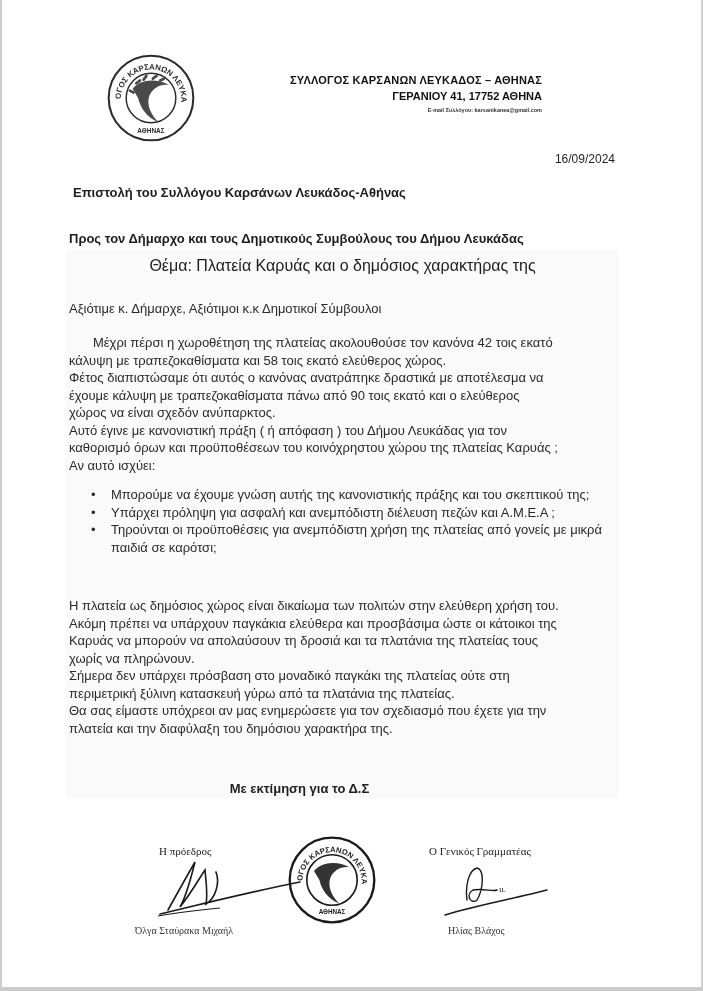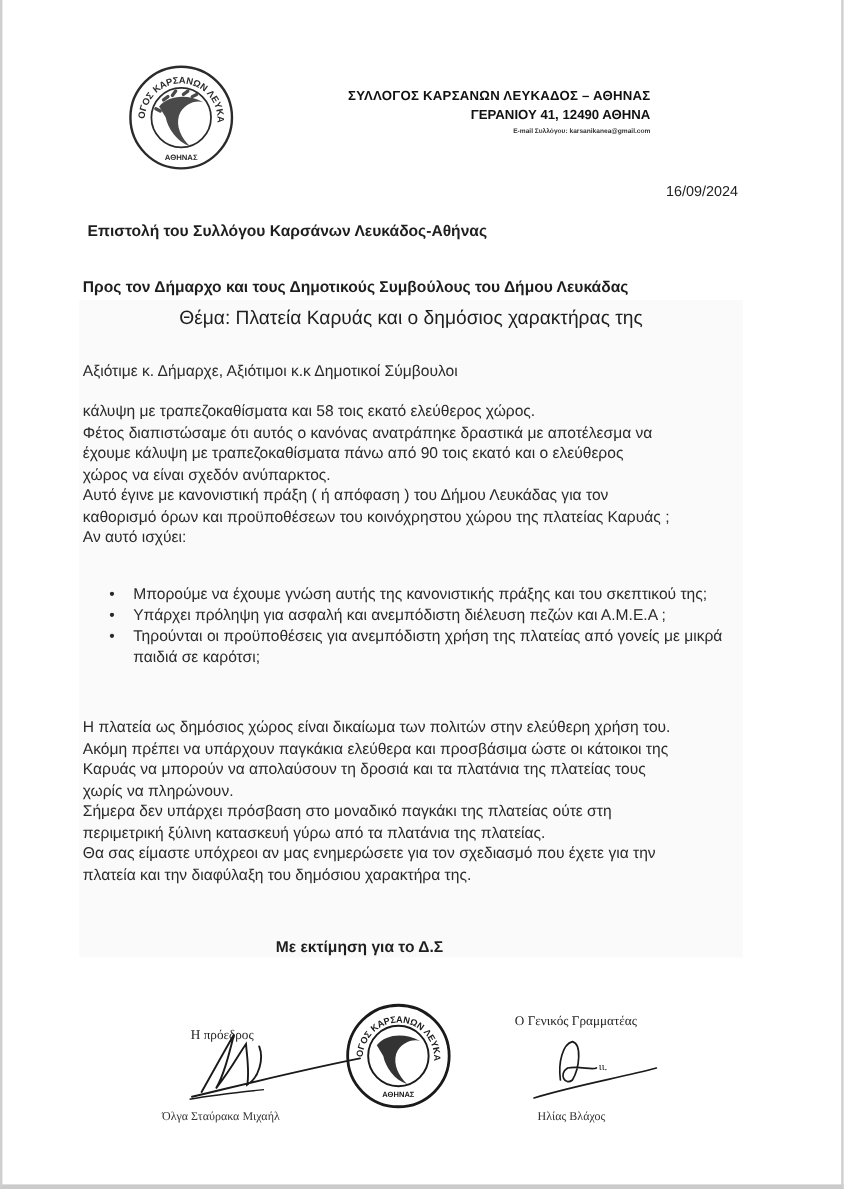--- a/index.html
+++ b/index.html
@@ -47,21 +47,21 @@
     .bullets { left: 86px; top: 486px; width: 545px; font-size: 13px; line-height: 17.5px; color: #2a2a2a; margin: 0; padding: 0; list-style: none; }
     .bullets li { position: relative; padding-left: 23px; }
     .bullets li::before { content: "\2022"; position: absolute; left: 3px; top: 0; }
     .para2 { top: 597px; }
 
     .closing { left: 64px; top: 781px; width: 553px; text-align: center; font-size: 13px; font-weight: bold; }
     .closing span { position: relative; left: -43px; }
 
     
     .sig-role { font-family: "Liberation Serif", "DejaVu Serif", serif; font-size: 11px; color: #222; }
-    .role-left { left: 157px; top: 845px; margin-top: 12px; }
+    .role-left { left: 157px; top: 845px; }
     .role-right { left: 427px; top: 845px; }
     .name-left { left: 133px; top: 925px; font-family: "Liberation Serif", "DejaVu Serif", serif; font-size: 10px; color: #333; }
     .name-right { left: 446px; top: 925px; font-family: "Liberation Serif", "DejaVu Serif", serif; font-size: 10px; color: #333; }
     .sig-left { left: 148px; top: 852px; width: 160px; height: 70px; }
     .sig-right { left: 435px; top: 860px; width: 120px; height: 60px; }
     .stamp { left: 285px; top: 835px; width: 90px; height: 90px; }
   </style>
 </head>
 <body>
 
@@ -76,36 +76,37 @@
     <path d="M30 40 C38 30, 55 28, 70 36 C62 34, 52 38, 48 48 C45 58, 50 68, 58 76 C46 72, 38 60, 36 50 Z" fill="#4a4a4a"></path>
     <path d="M34 34 l4 -3 M42 30 l3 -4 M52 29 l4 -3 M60 31 l4 -2 M31 44 l-4 -2" stroke="#4a4a4a" stroke-width="3" stroke-linecap="round"></path>
     <text font-size="8.5" font-weight="bold" fill="#2b2b2b" font-family="Liberation Sans, sans-serif">
       <textPath href="#arcTop" startOffset="50%" text-anchor="middle">ΣΥΛΛΟΓΟΣ ΚΑΡΣΑΝΩΝ ΛΕΥΚΑΔΟΣ</textPath>
     </text>
     <text x="50" y="88" font-size="7" font-weight="bold" text-anchor="middle" fill="#2b2b2b" font-family="Liberation Sans, sans-serif">ΑΘΗΝΑΣ</text>
   </svg>
 
   <div class="abs org">
     <div class="name">ΣΥΛΛΟΓΟΣ ΚΑΡΣΑΝΩΝ ΛΕΥΚΑΔΟΣ – ΑΘΗΝΑΣ</div>
-    <div class="addr">ΓΕΡΑΝΙΟΥ 41, 12490 ΑΘΗΝΑ</div>
+    <div class="addr">ΓΕΡΑΝΙΟΥ 41, 17752 ΑΘΗΝΑ</div>
     <div class="mail">E-mail Συλλόγου: karsanikanea@gmail.com</div>
   </div>
 
   <div class="abs date">16/09/2024</div>
 
   <div class="abs letter-title">Επιστολή του Συλλόγου Καρσάνων  Λευκάδος-Αθήνας</div>
   <div class="abs recipient">Προς τον Δήμαρχο και τους Δημοτικούς Συμβούλους του Δήμου Λευκάδας</div>
 
   <div class="abs panel"></div>
 
   <div class="abs subject">Θέμα: Πλατεία Καρυάς και ο δημόσιος χαρακτήρας της</div>
 
   <div class="abs body-text salutation">Αξιότιμε κ. Δήμαρχε, Αξιότιμοι κ.κ Δημοτικοί Σύμβουλοι</div>
 
   <div class="abs body-text para1">
+    <div class="indent">Μέχρι πέρσι η χωροθέτηση της πλατείας ακολουθούσε τον κανόνα 42 τοις εκατό</div>
     <div>κάλυψη με τραπεζοκαθίσματα και 58 τοις εκατό ελεύθερος χώρος.</div>
     <div>Φέτος διαπιστώσαμε ότι αυτός ο κανόνας ανατράπηκε δραστικά με αποτέλεσμα να</div>
     <div>έχουμε κάλυψη με τραπεζοκαθίσματα πάνω από 90 τοις εκατό και ο ελεύθερος</div>
     <div>χώρος να είναι σχεδόν ανύπαρκτος.</div>
     <div>Αυτό έγινε με κανονιστική πράξη ( ή απόφαση ) του Δήμου Λευκάδας για τον</div>
     <div>καθορισμό όρων και προϋποθέσεων του κοινόχρηστου χώρου της πλατείας Καρυάς ;</div>
     <div>Αν αυτό ισχύει:</div>
   </div>
 
   <ul class="abs bullets">

